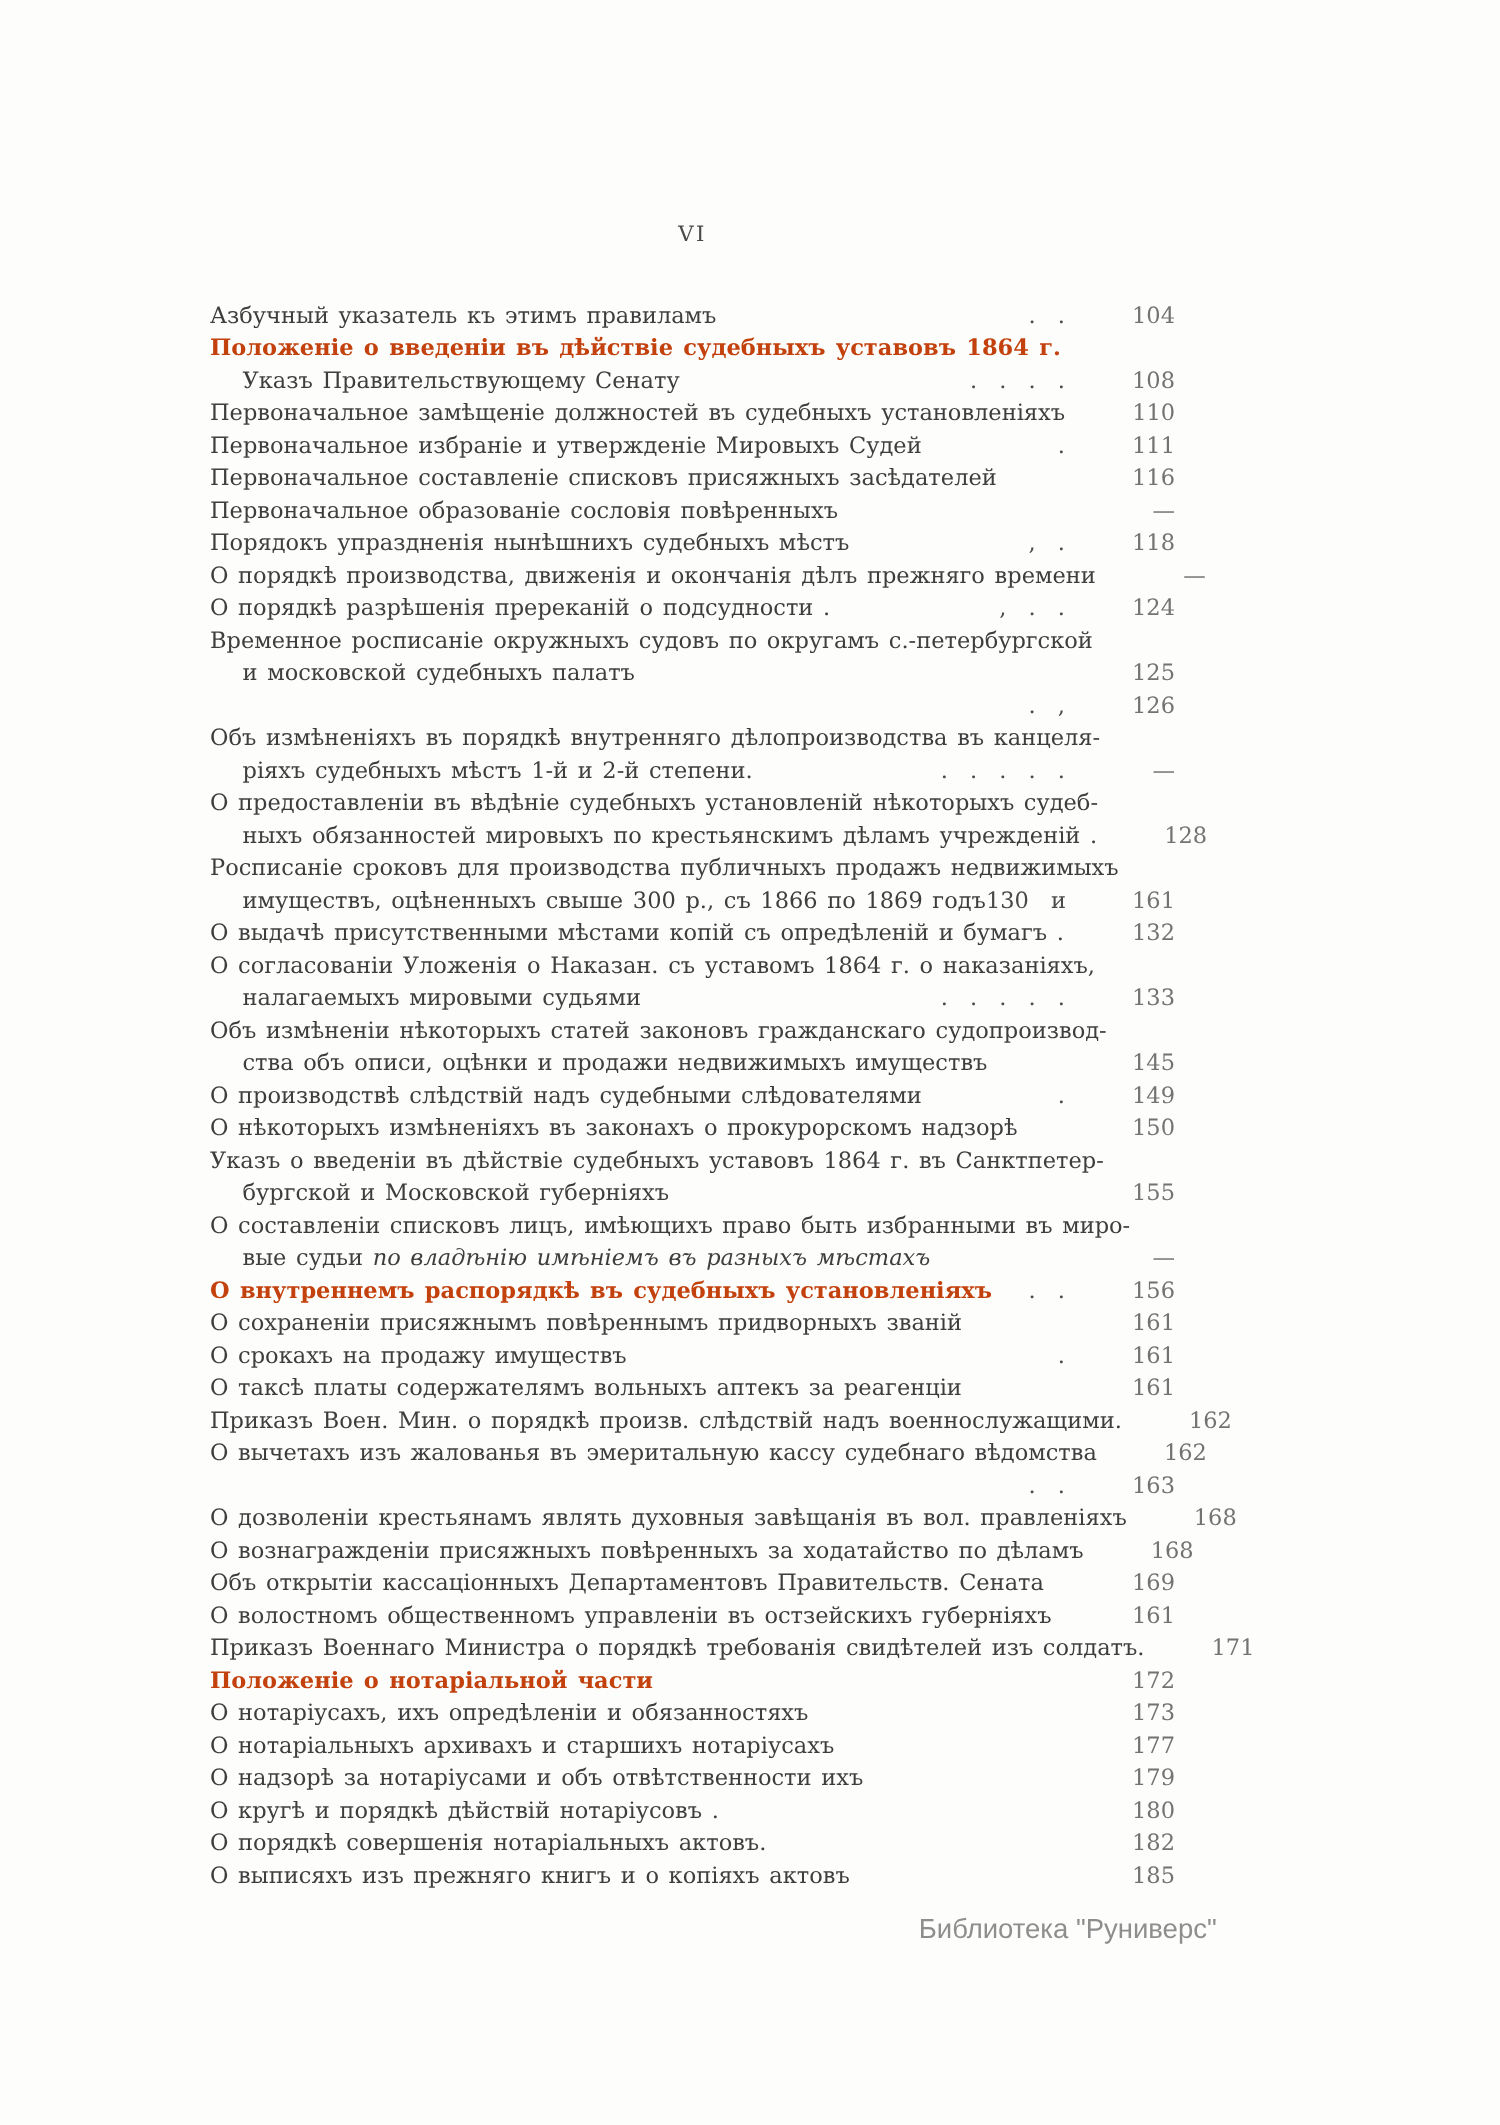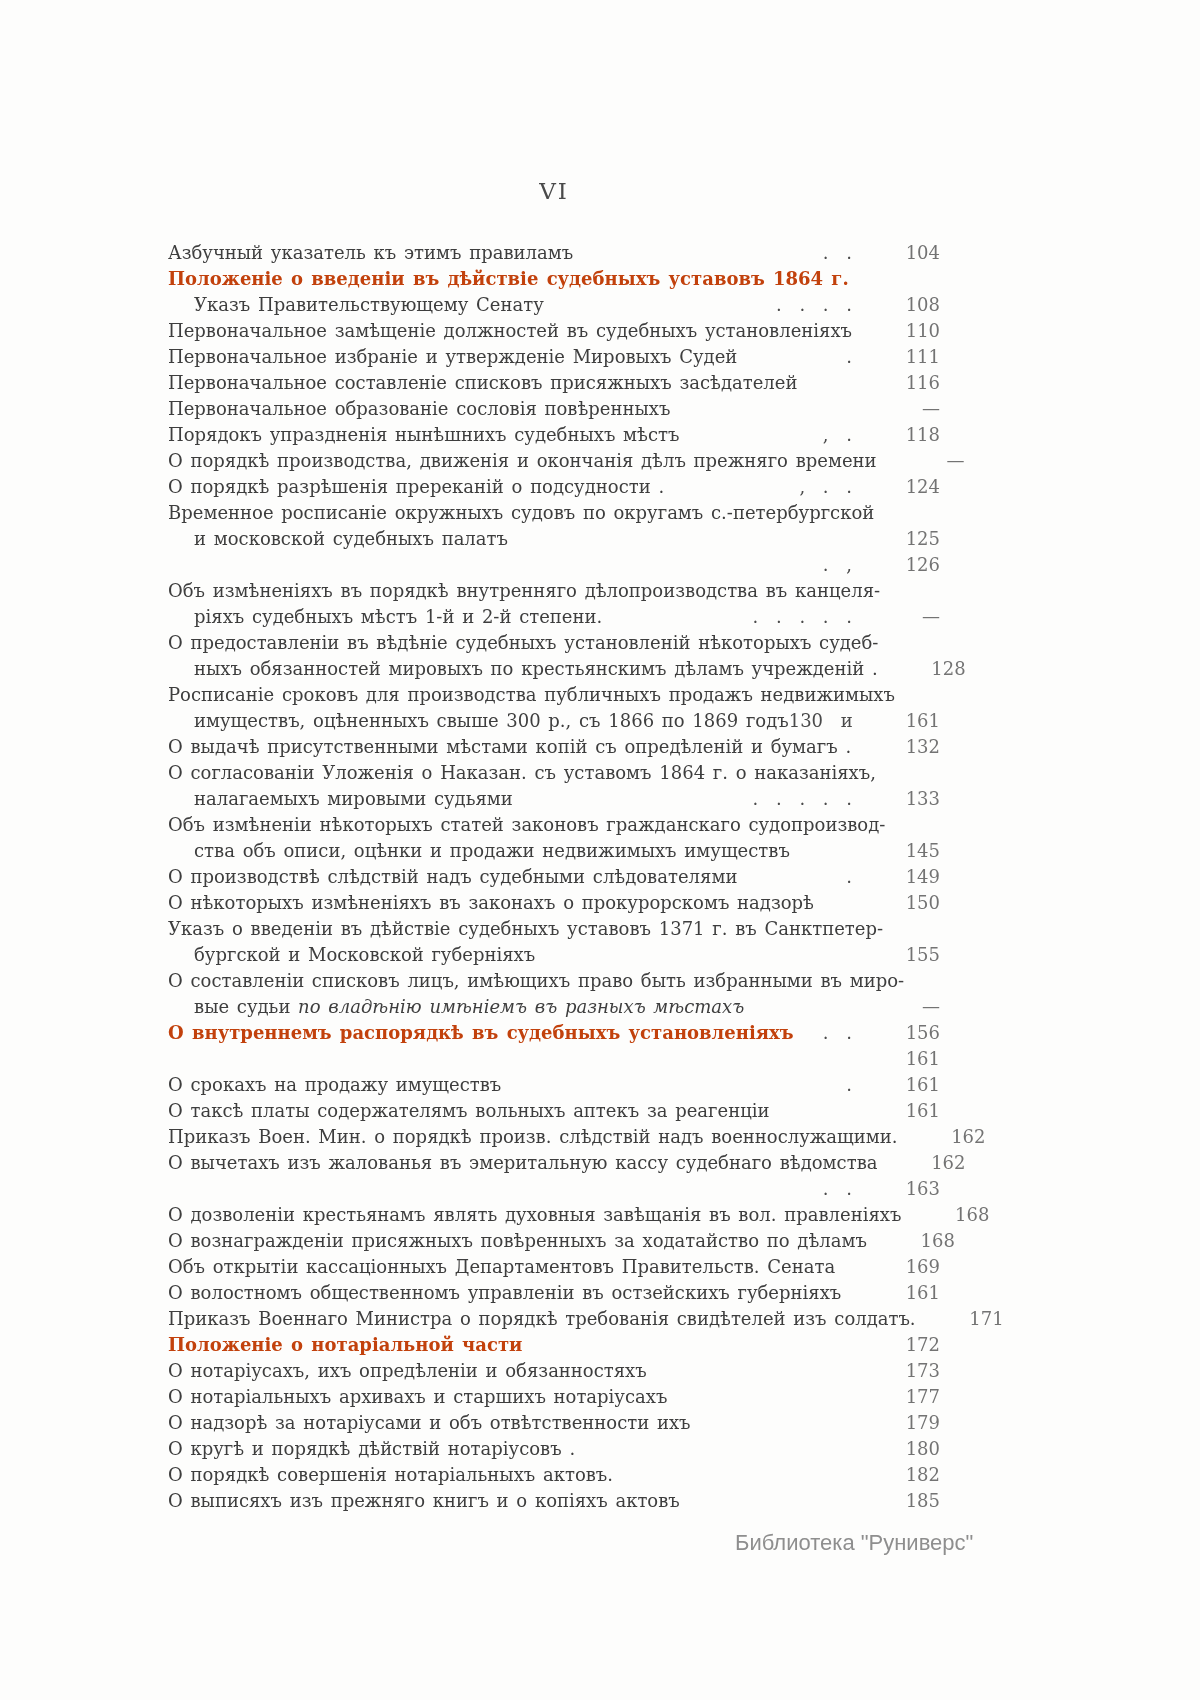--- a/index.html
+++ b/index.html
@@ -16,21 +16,21 @@
     font-family: "DejaVu Serif", serif;
     color: #3e3e3e;
     overflow: hidden;
   }
   .folio {
     position: absolute;
     top: 178px;
     left: 168px;
     width: 772px;
     text-align: center;
-    font-size: 23px;
+    font-size: 17px;
     letter-spacing: 2px;
     color: #4a4a4a;
   }
   .toc {
     position: absolute;
     top: 240px;
     left: 168px;
     width: 772px;
     font-size: 18px;
     line-height: 26px;
@@ -231,21 +231,21 @@
       </div>
       <div class="toc-entry">
         <div class="toc-line">
           <span class="toc-text"><span class="seg-normal">О нѣкоторыхъ измѣненіяхъ въ законахъ о прокурорскомъ надзорѣ</span></span>
           <span class="toc-leader"></span>
           <span class="toc-page">150</span>
         </div>
       </div>
       <div class="toc-entry">
         <div class="toc-line">
-          <span class="toc-text"><span class="seg-normal">Указъ о введеніи въ дѣйствіе судебныхъ уставовъ 1371 г. въ Санктпетер-</span></span>
+          <span class="toc-text"><span class="seg-normal">Указъ о введеніи въ дѣйствіе судебныхъ уставовъ 1864 г. въ Санктпетер-</span></span>
         </div>
         <div class="toc-line indent">
           <span class="toc-text"><span class="seg-normal">бургской и Московской губерніяхъ</span></span>
           <span class="toc-leader"></span>
           <span class="toc-page">155</span>
         </div>
       </div>
       <div class="toc-entry">
         <div class="toc-line">
           <span class="toc-text"><span class="seg-normal">О составленіи списковъ лицъ, имѣющихъ право быть избранными въ миро-</span></span>
@@ -258,20 +258,21 @@
       </div>
       <div class="toc-entry">
         <div class="toc-line">
           <span class="toc-text"><span class="seg-bold">О внутреннемъ распорядкѣ въ судебныхъ установленіяхъ</span></span>
           <span class="toc-leader">. .</span>
           <span class="toc-page">156</span>
         </div>
       </div>
       <div class="toc-entry">
         <div class="toc-line">
+          <span class="toc-text"><span class="seg-normal">О сохраненіи присяжнымъ повѣреннымъ придворныхъ званій</span></span>
           <span class="toc-leader"></span>
           <span class="toc-page">161</span>
         </div>
       </div>
       <div class="toc-entry">
         <div class="toc-line">
           <span class="toc-text"><span class="seg-normal">О срокахъ на продажу имуществъ</span></span>
           <span class="toc-leader">.</span>
           <span class="toc-page">161</span>
         </div>

